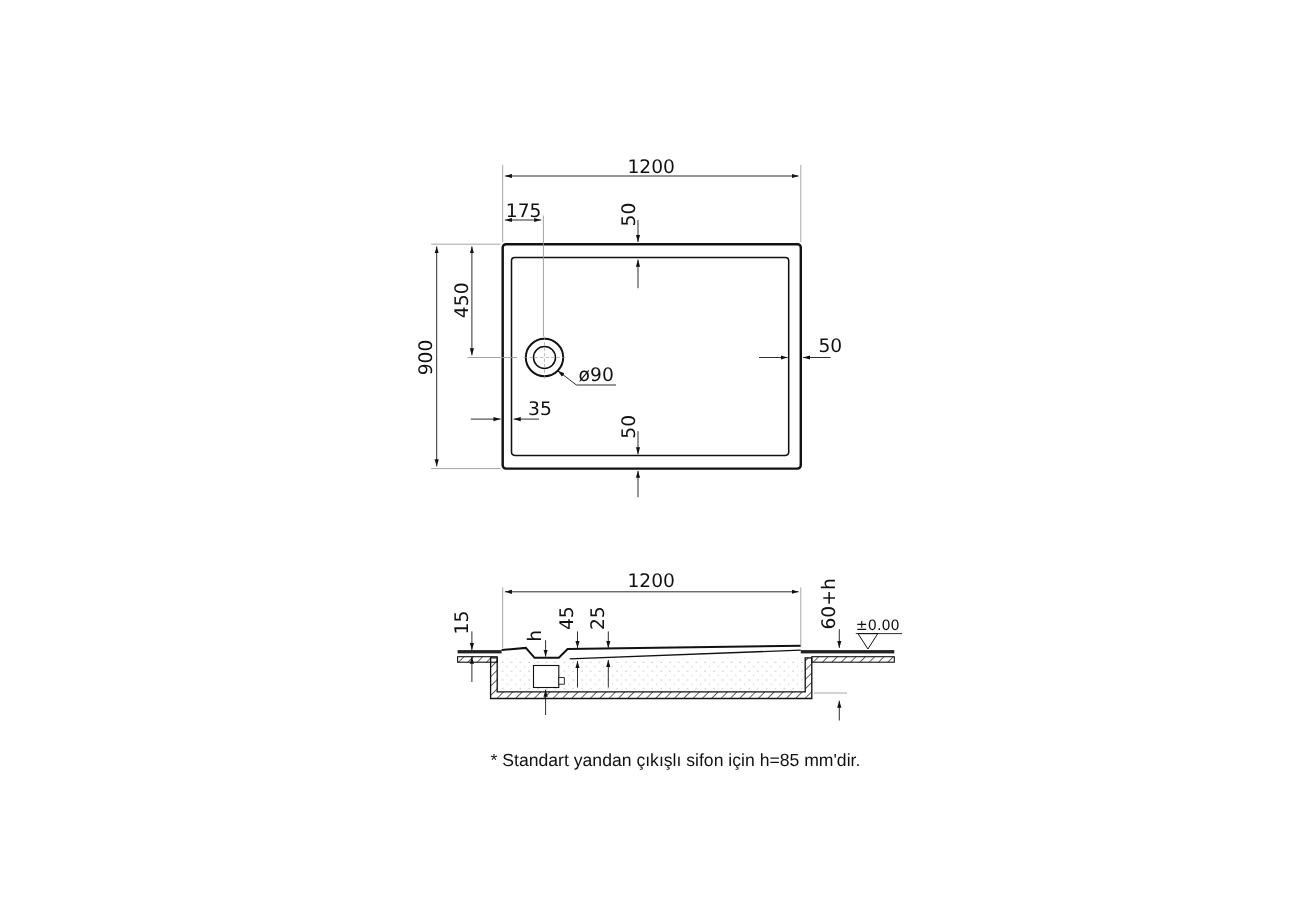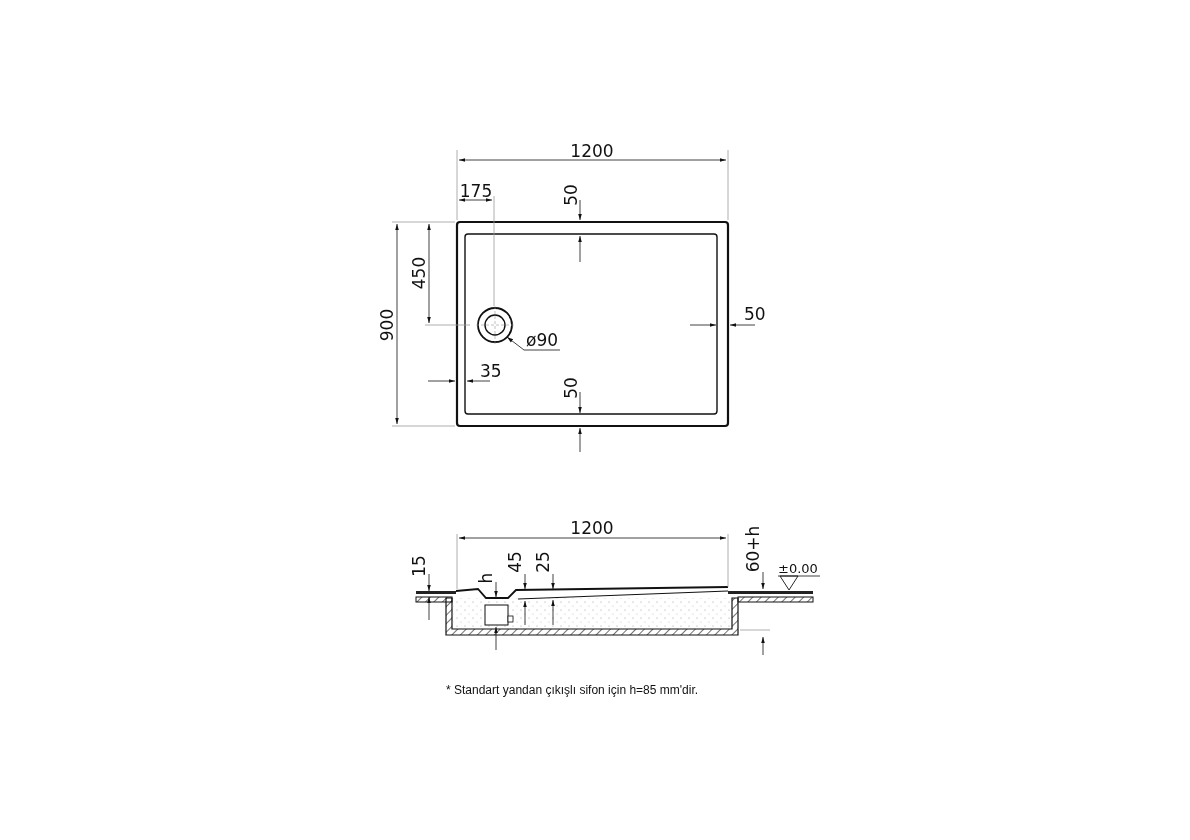--- a/index.html
+++ b/index.html
@@ -1,19 +1,19 @@
 <!DOCTYPE html>
 <html><head>
 <meta charset="utf-8">
 <style>
   html,body{margin:0;padding:0;background:#fff;}
   body{width:1190px;height:840px;position:relative;overflow:hidden;font-family:"Liberation Sans",sans-serif;}
   svg{position:absolute;left:0;top:0;}
   .dim{font-family:"DejaVu Sans",sans-serif;font-size:17px;fill:#111;}
-  .note{position:absolute;left:446px;top:683px;font-family:"Liberation Sans",sans-serif;font-size:12px;color:#111;}
+  .note{position:absolute;left:446px;top:683px;font-family:"Liberation Sans",sans-serif;font-size:16px;color:#111;}
 </style>
 </head>
 <body>
 
 <svg width="1190" height="840" viewBox="0 0 1190 840">
   <defs>
     <marker id="arr" viewBox="0 0 10 10" refX="10" refY="5" markerWidth="8" markerHeight="8" orient="auto-start-reverse">
       <path d="M0,2 L10,5 L0,8 z" fill="#111"></path>
     </marker>
     <pattern id="hatch" width="6" height="6" patternUnits="userSpaceOnUse" patternTransform="rotate(45)">

